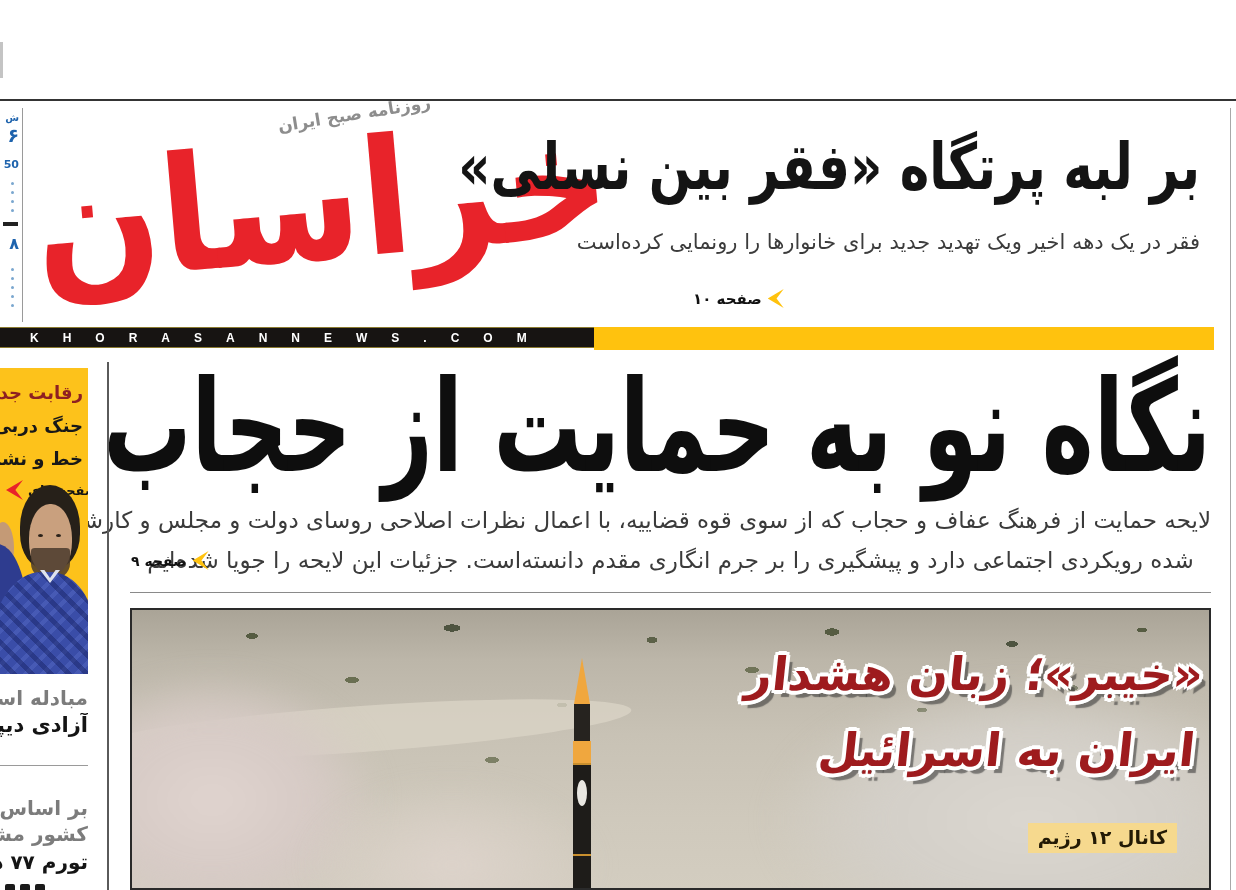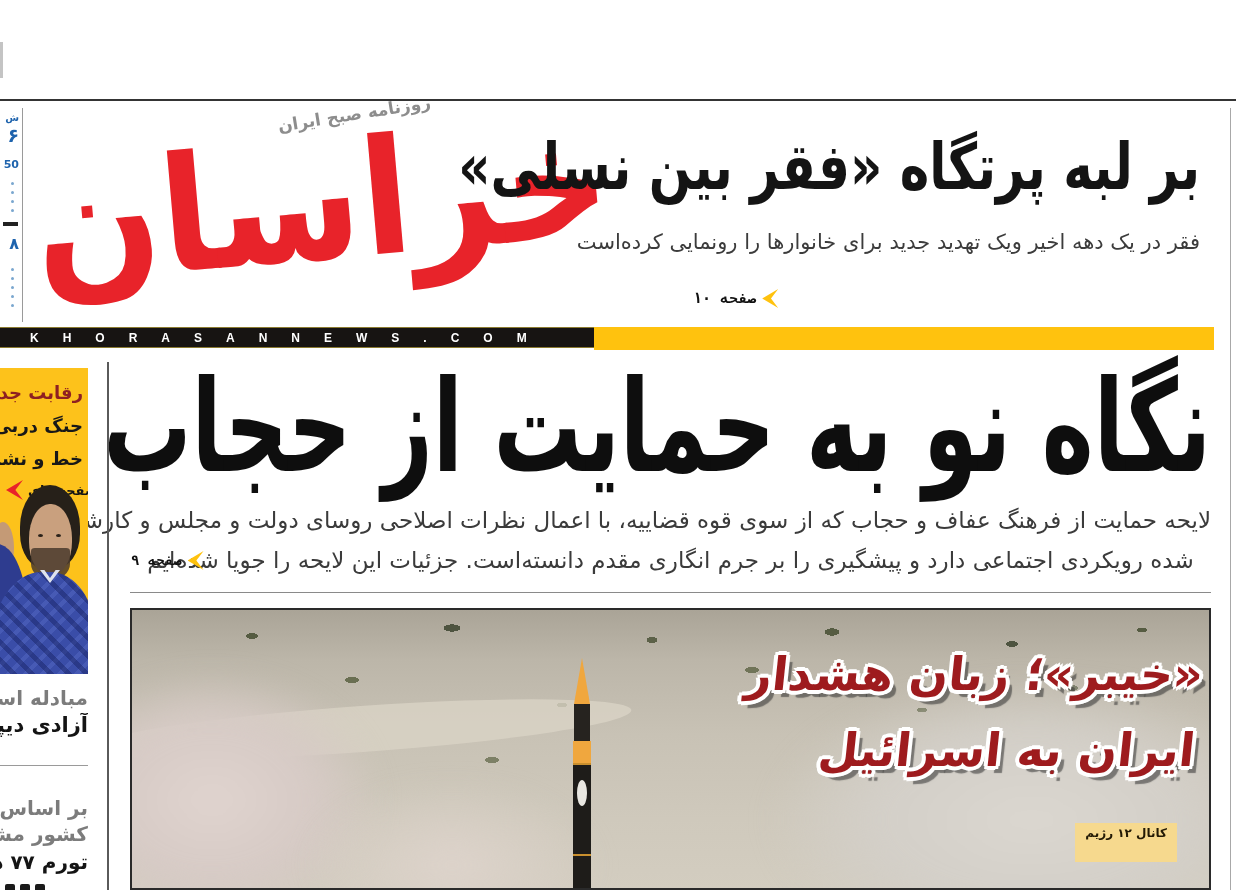--- a/index.html
+++ b/index.html
@@ -30,21 +30,21 @@
              border-top:1px solid #8a7a30;border-bottom:1px solid #8a7a30;
              color:#fff;font-family:"Liberation Sans",sans-serif;font-weight:bold;
              font-size:12px;letter-spacing:24px;line-height:21px;padding-left:30px;box-sizing:border-box;overflow:hidden;}
   .bar-yellow{left:594px;top:327px;width:620px;height:23px;background:#ffc20e;}
 
   
   .ts-headline{right:36px;top:130px;color:#141414;font-size:50px;font-weight:bold;
                transform:scaleY(1.28);transform-origin:right top;}
   .ts-dek{right:36px;top:229px;width:560px;text-align:left;color:#3c3c3c;font-size:21px;line-height:27px;}
   .pageref{display:flex;align-items:center;gap:6px;}
-  .pageref .txt{font-size:15px;font-weight:bold;color:#111;font-family:Liberation Mono, monospace;}
+  .pageref .txt{font-size:15px;font-weight:bold;color:#111;}
   .chev{width:16px;height:19px;background:#ffc20e;
         clip-path:polygon(0% 50%,100% 0%,55% 50%,100% 100%);}
   .ts-pageref{left:693px;top:289px;}
 
   
   .lead-headline{left:130px;top:352px;width:1081px;text-align:center;color:#0e0e0e;
                  font-size:88px;font-weight:bold;transform:scaleY(1.45);transform-origin:center top;}
   .lead-dek{left:130px;top:500px;width:1081px;text-align:center;color:#3b3b3b;
             font-size:23px;line-height:40px;}
   .lead-pageref{left:131px;top:551px;justify-content:space-between;}
@@ -89,22 +89,22 @@
   .missile .body{position:absolute;left:7px;top:105px;width:18px;height:129px;background:#1e1c19;}
   .missile .ring{position:absolute;left:7px;width:18px;height:2px;background:#c98f2e;}
   .missile .emblem{position:absolute;left:11px;top:122px;width:10px;height:26px;background:#e9e7e1;
                    border-radius:50%;}
 
   .ph-headline{right:10px;top:26px;text-align:right;color:#9e1b1e;font-size:46px;font-weight:bold;
                line-height:76px;transform:skewX(-6deg);
                text-shadow:-3px -3px 0 #fff,3px -3px 0 #fff,-3px 3px 0 #fff,3px 3px 0 #fff,
                            -4px 0 0 #fff,4px 0 0 #fff,0 -4px 0 #fff,0 4px 0 #fff,
                            7px 7px 1px rgba(45,45,45,.55);}
-  .ph-label{position:absolute;background:#f6d98e;color:#231a05;font-size:12px;font-weight:bold;
-            padding:3px 10px 22px 10px;white-space:nowrap;}
+  .ph-label{position:absolute;background:#f6d98e;color:#231a05;font-size:19px;font-weight:bold;
+            padding:3px 10px 5px 10px;white-space:nowrap;}
   .ph-label1{right:32px;top:213px;}
   .ph-label2{right:19px;top:247px;}
 
   
   .sb-vrule{left:107px;top:362px;width:2px;height:528px;background:#5a5a5a;}
   .sb-promo{left:0;top:368px;width:88px;height:272px;background:#fdc21b;overflow:hidden;}
   .sb-promo .l1{position:absolute;right:5px;top:14px;color:#8e2022;font-size:18px;font-weight:bold;white-space:nowrap;}
   .sb-promo .l2{position:absolute;right:5px;top:47px;color:#181818;font-size:18px;font-weight:bold;white-space:nowrap;}
   .sb-promo .l3{position:absolute;right:5px;top:80px;color:#181818;font-size:18px;font-weight:bold;white-space:nowrap;}
   .sb-ref{position:absolute;left:6px;top:112px;display:flex;align-items:center;gap:5px;}

